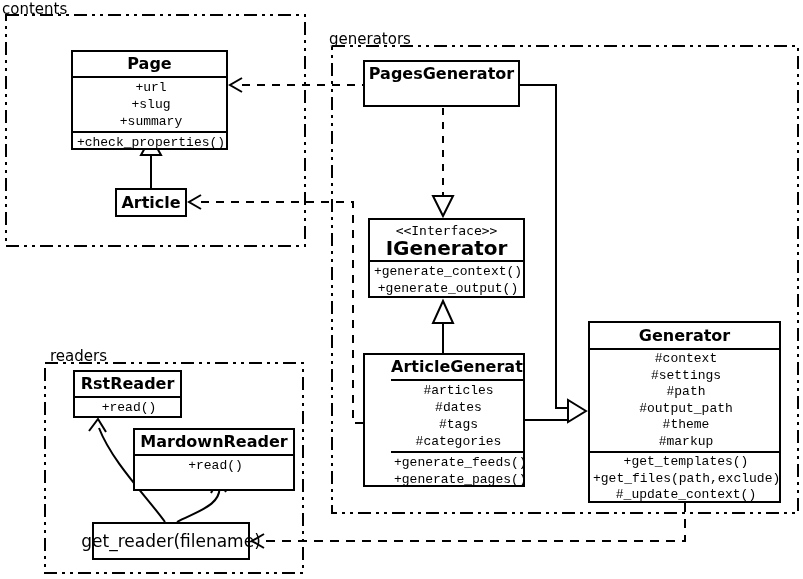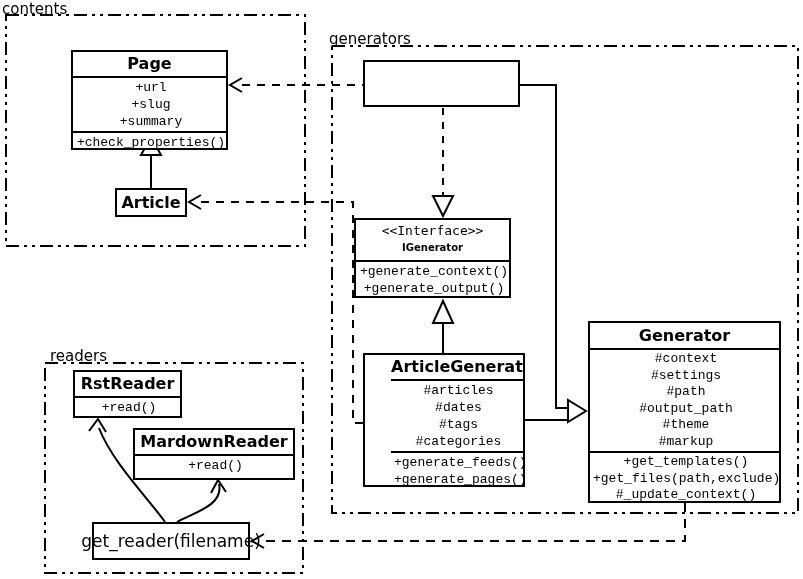--- a/index.html
+++ b/index.html
@@ -18,21 +18,21 @@
     box-sizing:border-box;
   }
   .c-title{
     font-weight:bold;font-size:16px;text-align:center;line-height:24px;
     white-space:nowrap;overflow:hidden;
   }
   .c-stereo{
     font-family:"DejaVu Sans Mono",monospace;font-weight:normal;
     font-size:13px;line-height:15px;text-align:center;padding-top:3px;
   }
-  .c-name2{font-weight:bold;font-size:10px;line-height:20px;text-align:center;padding-bottom:2px;}
+  .c-name2{font-weight:bold;font-size:20px;line-height:20px;text-align:center;padding-bottom:2px;}
   .c-sect{
     border-top:2px solid #000;
     font-family:Liberation Mono, monospace;font-size:13px;line-height:17px;
     padding:1px 0 1px 3px;white-space:pre;overflow:hidden;text-align:center;
   }
   .gen .c-sect{line-height:16.5px;}
   .g-title{line-height:25px;}
   .plain-box{
     position:absolute;border:2px solid #000;background:#fff;box-sizing:border-box;
     display:flex;align-items:center;justify-content:center;
@@ -105,23 +105,24 @@
   <div class="c-title">Page</div>
   <div class="c-sect"><div>+url</div><div>+slug</div><div>+summary</div></div>
   <div class="c-sect"><div>+check_properties()</div></div>
 </div>
 
 <div class="uml-class" style="left:115px;top:188px;width:72px;height:29px;">
   <div class="c-title" style="line-height:25px;">Article</div>
 </div>
 
 <div class="uml-class" style="left:363px;top:60px;width:157px;height:47px;">
+  <div class="c-title">PagesGenerator</div>
 </div>
 
-<div class="uml-class" style="left:354px;top:218px;width:157px;height:80px;">
+<div class="uml-class" style="left:368px;top:218px;width:157px;height:80px;">
   <div>
     <div class="c-stereo">&lt;&lt;Interface&gt;&gt;</div>
     <div class="c-name2">IGenerator</div>
   </div>
   <div class="c-sect"><div>+generate_context()</div><div>+generate_output()</div></div>
 </div>
 
 <div class="uml-class" style="left:363px;top:353px;width:162px;height:134px;padding-left:26px;">
   <div class="c-title">ArticleGenerator</div>
   <div class="c-sect"><div>#articles</div><div>#dates</div><div>#tags</div><div>#categories</div></div>
@@ -132,20 +133,20 @@
   <div class="c-title g-title">Generator</div>
   <div class="c-sect"><div>#context</div><div>#settings</div><div>#path</div><div>#output_path</div><div>#theme</div><div>#markup</div></div>
   <div class="c-sect"><div>+get_templates()</div><div>+get_files(path,exclude)</div><div>#_update_context()</div></div>
 </div>
 
 <div class="uml-class" style="left:73px;top:370px;width:109px;height:48px;">
   <div class="c-title">RstReader</div>
   <div class="c-sect"><div>+read()</div></div>
 </div>
 
-<div class="uml-class" style="left:133px;top:428px;width:162px;height:52px;">
+<div class="uml-class" style="left:133px;top:428px;width:162px;height:63px;">
   <div class="c-title">MardownReader</div>
   <div class="c-sect"><div>+read()</div></div>
 </div>
 
 <div class="plain-box" style="left:92px;top:522px;width:158px;height:38px;">
   <span>get_reader(filename)</span>
 </div>
 
 </body></html>

